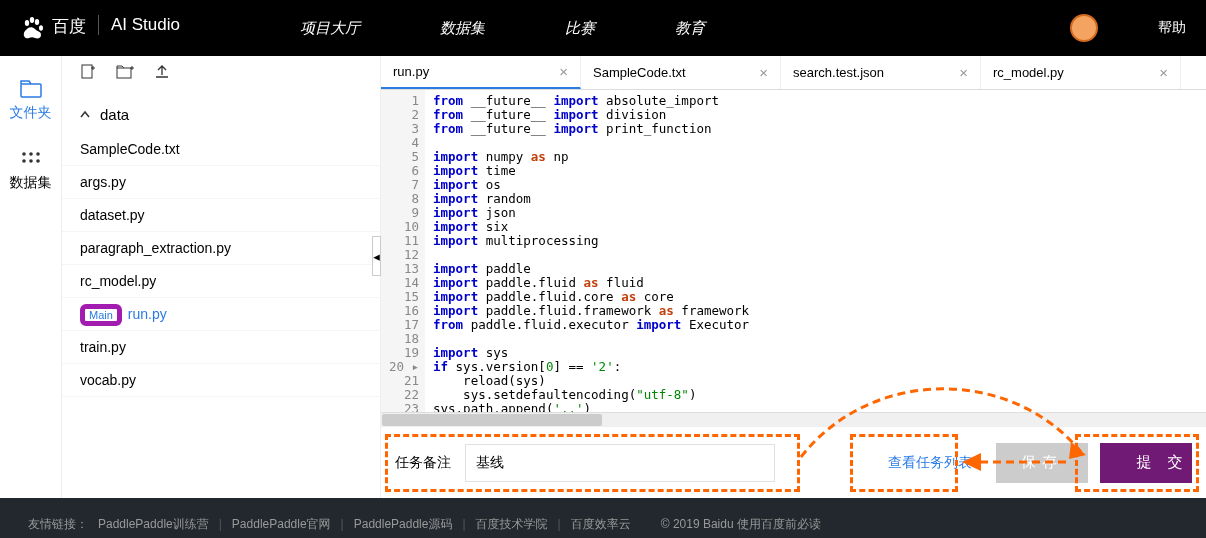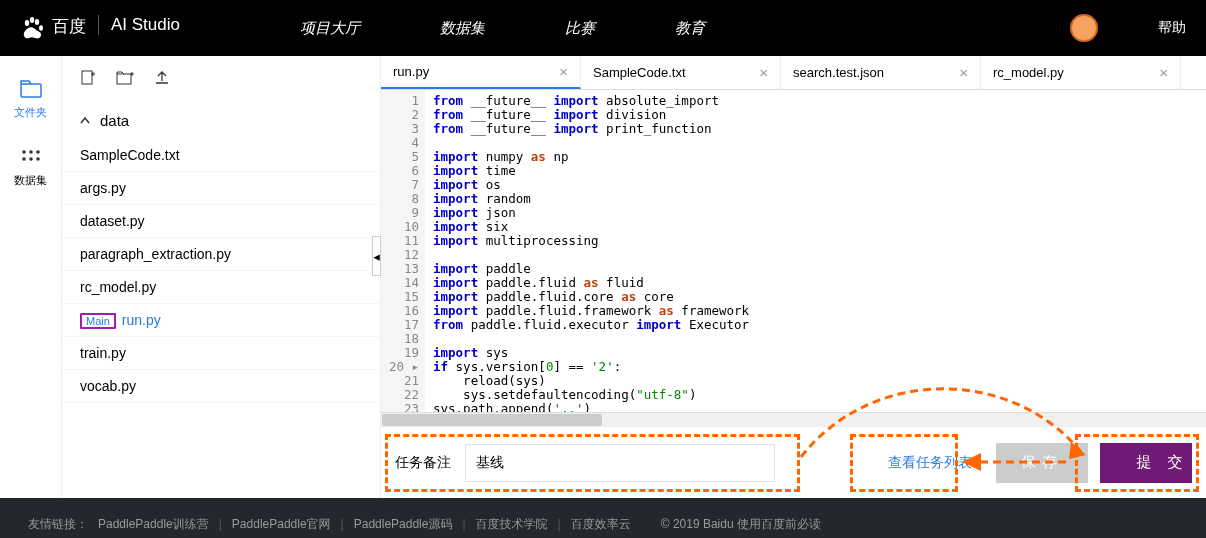--- a/index.html
+++ b/index.html
@@ -10,29 +10,29 @@
 .divider-v { width: 1px; height: 20px; background: #555; margin: 0 12px; }
 .nav { display: flex; margin-left: 120px; gap: 80px; flex: 1; font-style: italic; }
 .nav a { color: #fff; text-decoration: none; font-size: 15px; }
 .avatar { width: 28px; height: 28px; border-radius: 50%; background: #f4a460; border: 2px solid #d2691e; margin-right: 60px; }
 .help { color: #fff; font-size: 14px; }
 .main { display: flex; height: 442px; }
 .lsb { width: 62px; border-right: 1px solid #eee; text-align: center; padding-top: 24px; }
 .lsb-item { margin-bottom: 28px; cursor: pointer; }
 .lsb-item.active { color: #2a7be4; }
 .lsb-icon { display: block; margin: 0 auto 6px; }
-.lsb-label { font-size: 11px; }
-.filetree { width: 318px; padding-top: 14px; }
+.lsb-label { font-size: 14px; }
+.filetree { width: 318px; padding-top: 8px; }
 .ft-toolbar { display: flex; gap: 20px; padding: 0 0 16px 18px; }
 .ft-toolbar svg { cursor: pointer; }
 .ft-folder { display: flex; align-items: center; padding: 10px 18px; cursor: pointer; font-size: 15px; }
 .ft-folder .caret { margin-right: 10px; }
 .ft-file { padding: 8px 0 8px 18px; font-size: 14px; cursor: pointer; border-bottom: 1px solid rgba(0,0,0,0.04); }
 .ft-file.active { color: #2a7be4; }
-.badge { border: 2px solid #a21caf; color: #2a7be4; border-radius: 1px; padding: 0 4px; font-size: 11px; margin-right: 6px; }
+.badge { border: 5px solid #a21caf; color: #2a7be4; border-radius: 6px; padding: 0 4px; font-size: 11px; margin-right: 6px; }
 .editor { flex: 1; border-left: 1px solid #eee; display: flex; flex-direction: column; position: relative; }
 .tabs { display: flex; height: 34px; border-bottom: 1px solid #ddd; }
 .tab { width: 200px; display: flex; align-items: center; justify-content: space-between; padding: 0 12px; border-right: 1px solid #eee; font-size: 13px; cursor: pointer; }
 .tab.active { border-bottom: 2px solid #2a7be4; }
 .tab-close { color: #999; cursor: pointer; font-size: 15px; }
 .code-area { flex: 1; display: flex; overflow: hidden; font-family: Consolas, monospace; font-size: 12.5px; line-height: 14px; background: #fff; }
 .gutter { width: 44px; text-align: right; padding: 4px 6px 0 0; color: #888; background: #f5f5f5; }
 .gutter div { height: 14px; }
 .code { padding: 4px 0 0 8px; white-space: pre; flex: 1; overflow-x: auto; }
 .kw { color: #0000cc; font-weight: bold; }

